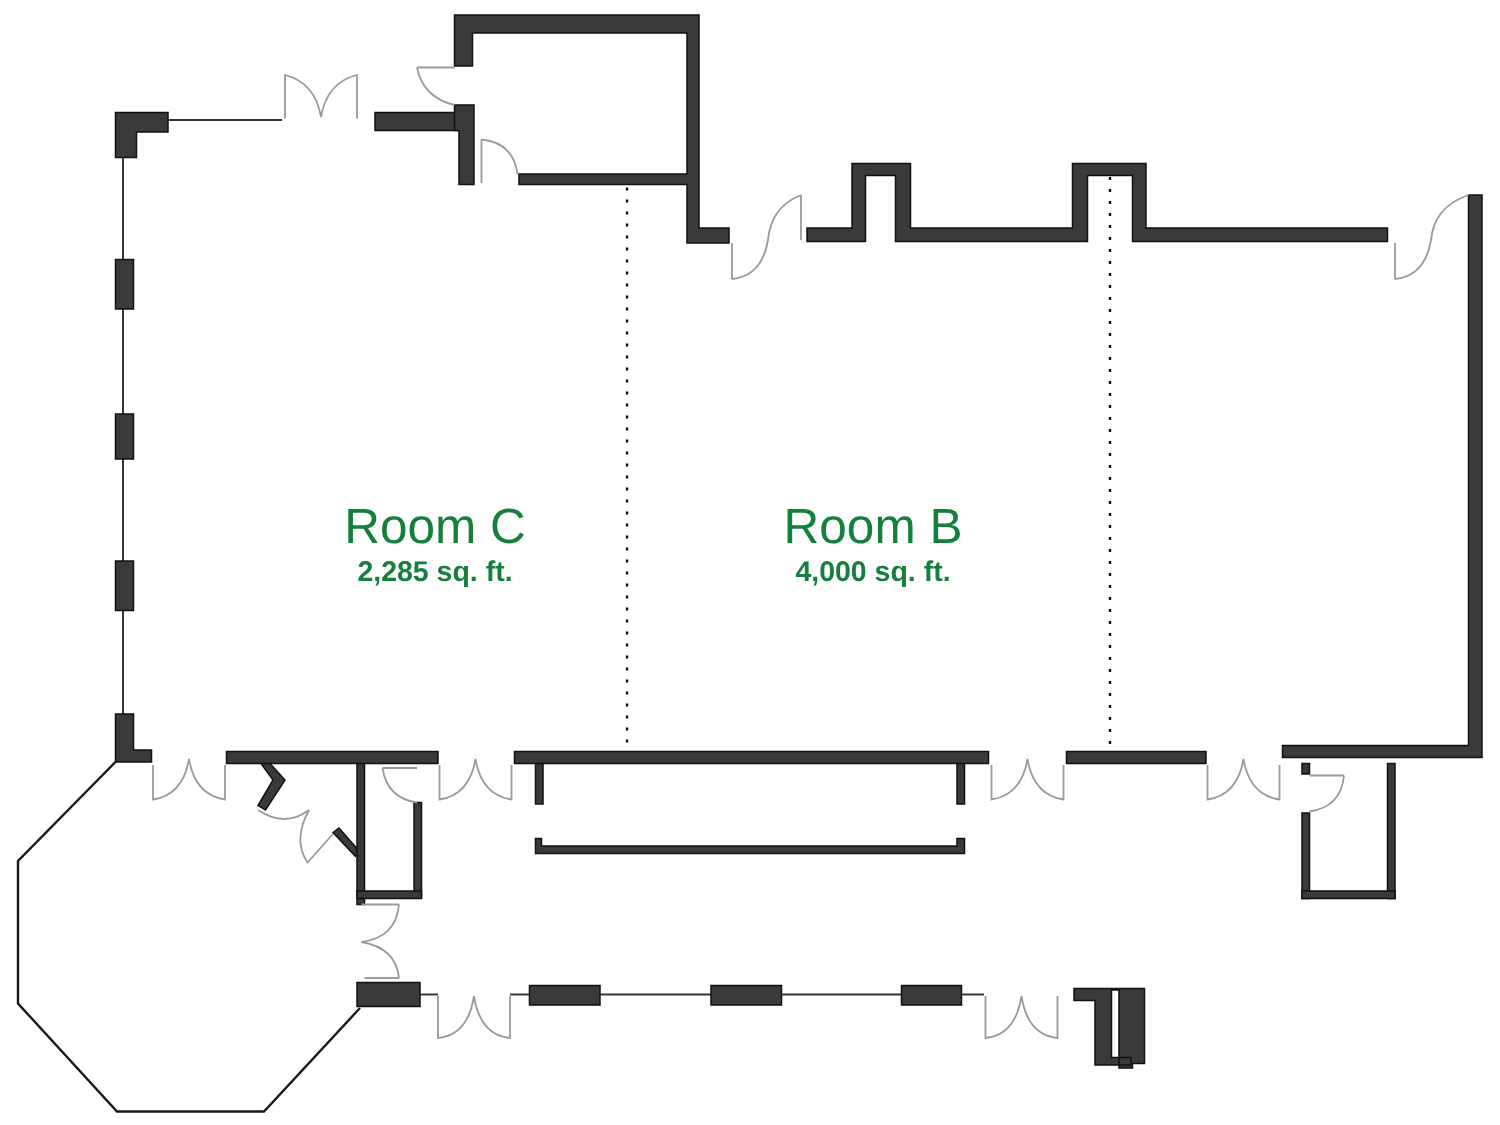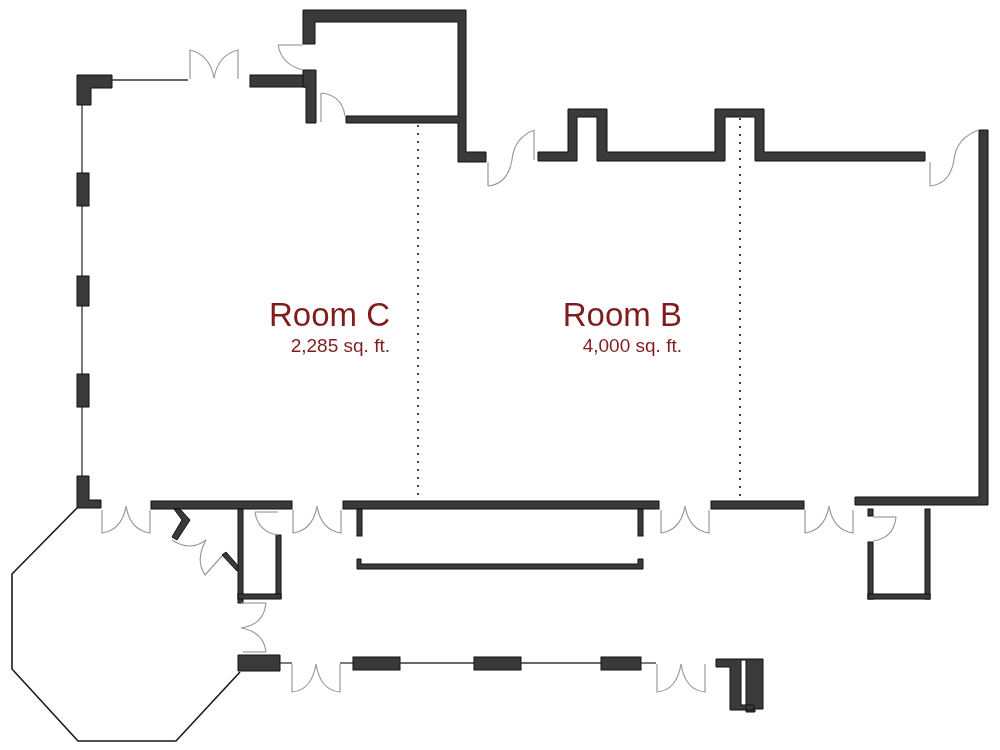--- a/index.html
+++ b/index.html
@@ -3,23 +3,23 @@
 <meta charset="utf-8">
 <style>
   html, body { margin: 0; padding: 0; background: #ffffff; }
   body { width: 1000px; height: 750px; position: relative; overflow: hidden; font-family: "Liberation Sans", sans-serif; }
   #plan { position: absolute; left: 0; top: 0; width: 1000px; height: 750px; }
   .wall { fill: #3a3a3a; stroke: #111; stroke-width: 1; }
   .thin { stroke: #1a1a1a; stroke-width: 1.6; fill: none; }
   .glass { stroke: #333; stroke-width: 1.3; fill: none; }
   .door { stroke: #9a9a9a; stroke-width: 1.2; fill: none; }
   .divider { stroke: #111; stroke-width: 1.6; stroke-dasharray: 2 6; fill: none; }
-  .room-label { position: absolute; text-align: right; color: #7f1d1d; }
+  .room-label { position: absolute; text-align: center; color: #15803d; margin-top: 36px; }
   .room-name { font-size: 33px; line-height: 38px; display: block; }
-  .room-area { font-size: 19px; line-height: 24px; display: block; }
+  .room-area { font-size: 19px; line-height: 24px; display: block; font-weight: bold; }
 </style>
 </head>
 <body>
 
 <svg id="plan" viewBox="0 0 1000 750" xmlns="http://www.w3.org/2000/svg">
 
   <g>
 
     <path class="wall" d="M77,75 L112,75 L112,88 L91,88 L91,105 L77,105 Z"></path>
 

